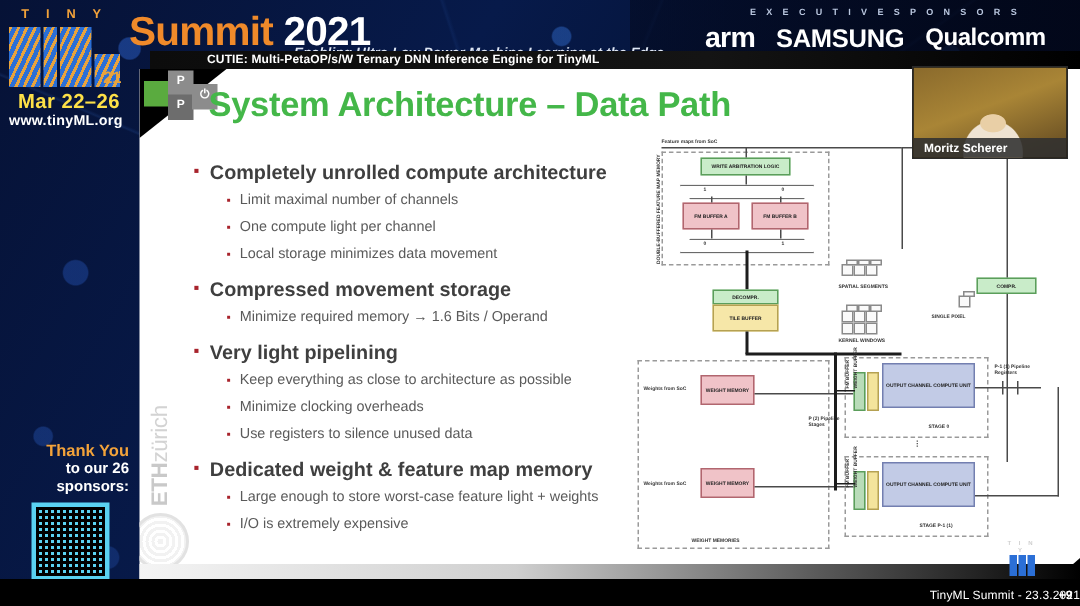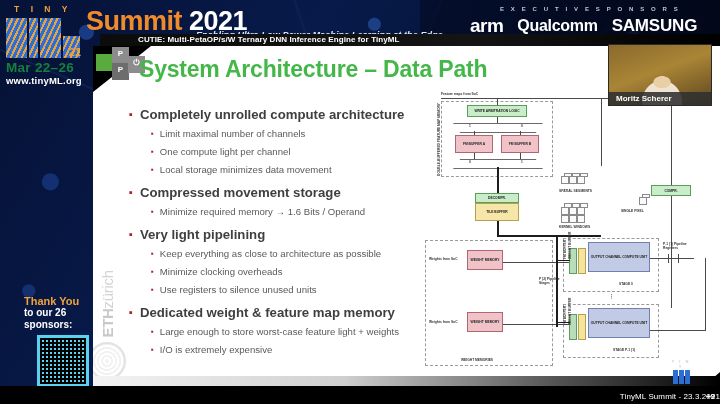--- a/index.html
+++ b/index.html
@@ -34,41 +34,41 @@
   .tiny-word{font-size:8.5px;letter-spacing:4.5px;color:#f2a23a;font-weight:bold;text-align:center;}
   .ml-mark{position:relative;height:42px;margin-top:2px;display:flex;gap:2px;align-items:flex-end;}
   .ml-bar{background:#2b6fd6;position:relative;overflow:hidden;}
   .ml-bar::after{content:"";position:absolute;inset:0;
     background:repeating-linear-gradient(115deg,#e8a33c 0 2px,transparent 2px 5px);}
   .mlb1{width:21px;height:40px;}
   .mlb2{width:9px;height:40px;}
   .mlb3{width:21px;height:40px;}
   .mlb4{width:17px;height:22px;}
   .ml-y{position:absolute;right:-1px;bottom:0px;color:#e8a33c;font-size:11px;font-weight:bold;}
-  .tiny-date{color:#15803d;font-size:13.5px;font-weight:bold;text-align:left;margin-top:2px;letter-spacing:.3px;}
+  .tiny-date{color:#fde047;font-size:13.5px;font-weight:bold;text-align:right;margin-top:2px;letter-spacing:.3px;}
   .tiny-url{color:#ffffff;font-size:9.5px;font-weight:bold;text-align:center;letter-spacing:.2px;}
 
   .summit{position:absolute;left:86px;top:6px;font-size:27px;font-weight:bold;letter-spacing:-.5px;}
   .summit .s1{color:#f08a2a;}
   .summit .s2{color:#ffffff;}
   .tagline{position:absolute;left:196px;top:30px;color:#dfe7f5;font-size:9px;font-style:italic;font-weight:bold;letter-spacing:.1px;}
 
   .exec-label{position:absolute;left:500px;top:6px;color:#b9c6de;font-size:6px;letter-spacing:2.6px;font-weight:bold;}
   .sponsors{position:absolute;left:470px;top:15px;display:flex;align-items:center;gap:14px;}
   .sp{color:#fff;font-weight:bold;}
   .sp-arm{font-size:19px;letter-spacing:-.5px;}
   .sp-qc{font-size:16px;letter-spacing:-.3px;}
   .sp-sam{font-size:17px;letter-spacing:-.2px;}
 
   .subbar{position:absolute;left:100px;top:34px;width:620px;height:13px;
     background:linear-gradient(90deg,#0c0c0c 0%,#141414 60%,#000 100%);}
   .subbar-txt{position:absolute;left:138px;top:35px;color:#fff;font-size:8px;font-weight:bold;letter-spacing:.1px;text-align:right;}
 
   
-  .thanks{position:absolute;left:24px;top:295px;width:78px;text-align:left;}
+  .thanks{position:absolute;left:8px;top:295px;width:78px;text-align:right;}
   .ty1{color:#f2a23a;font-size:11px;font-weight:bold;}
   .ty2{color:#ffffff;font-size:10px;font-weight:bold;line-height:12px;}
   .qr{width:52px;height:52px;margin:4px auto 0;background:#5ad2f2;padding:3px;box-sizing:border-box;}
   .qr-in{width:100%;height:100%;
     background-image:
       repeating-linear-gradient(0deg,#000 0 2px,transparent 2px 4px),
       repeating-linear-gradient(90deg,#000 0 2px,transparent 2px 4px);
     background-color:#5ad2f2;}
 
   
@@ -171,22 +171,22 @@
 
   <div class="summit">
     <span class="s1">Summit</span>
     <span class="s2">2021</span>
   </div>
   <div class="tagline">Enabling Ultra-Low Power Machine Learning at the Edge</div>
 
   <div class="exec-label">E X E C U T I V E   S P O N S O R S</div>
   <div class="sponsors">
     <div class="sp sp-arm">arm</div>
+    <div class="sp sp-sam">SAMSUNG</div>
     <div class="sp sp-qc">Qualcomm</div>
-    <div class="sp sp-sam">SAMSUNG</div>
   </div>
 
   <div class="subbar"></div>
   <div class="subbar-txt">CUTIE: Multi-PetaOP/s/W Ternary DNN Inference Engine for TinyML</div>
 
   <div class="thanks">
     <div class="ty1">Thank You</div>
     <div class="ty2">to our 26</div>
     <div class="ty2">sponsors:</div>
     <div class="qr">
@@ -255,21 +255,21 @@
       <div class="b2">
         <span class="mk">▪</span>
         <span class="tx">Keep everything as close to architecture as possible</span>
       </div>
       <div class="b2">
         <span class="mk">▪</span>
         <span class="tx">Minimize clocking overheads</span>
       </div>
       <div class="b2">
         <span class="mk">▪</span>
-        <span class="tx">Use registers to silence unused units</span>
+        <span class="tx">Use registers to silence unused data</span>
       </div>
 
       <div class="b1">
         <span class="mk">▪</span>
         <span class="tx">Dedicated weight &amp; feature map memory</span>
       </div>
       <div class="b2">
         <span class="mk">▪</span>
         <span class="tx">Large enough to store worst-case feature light + weights</span>
       </div>

